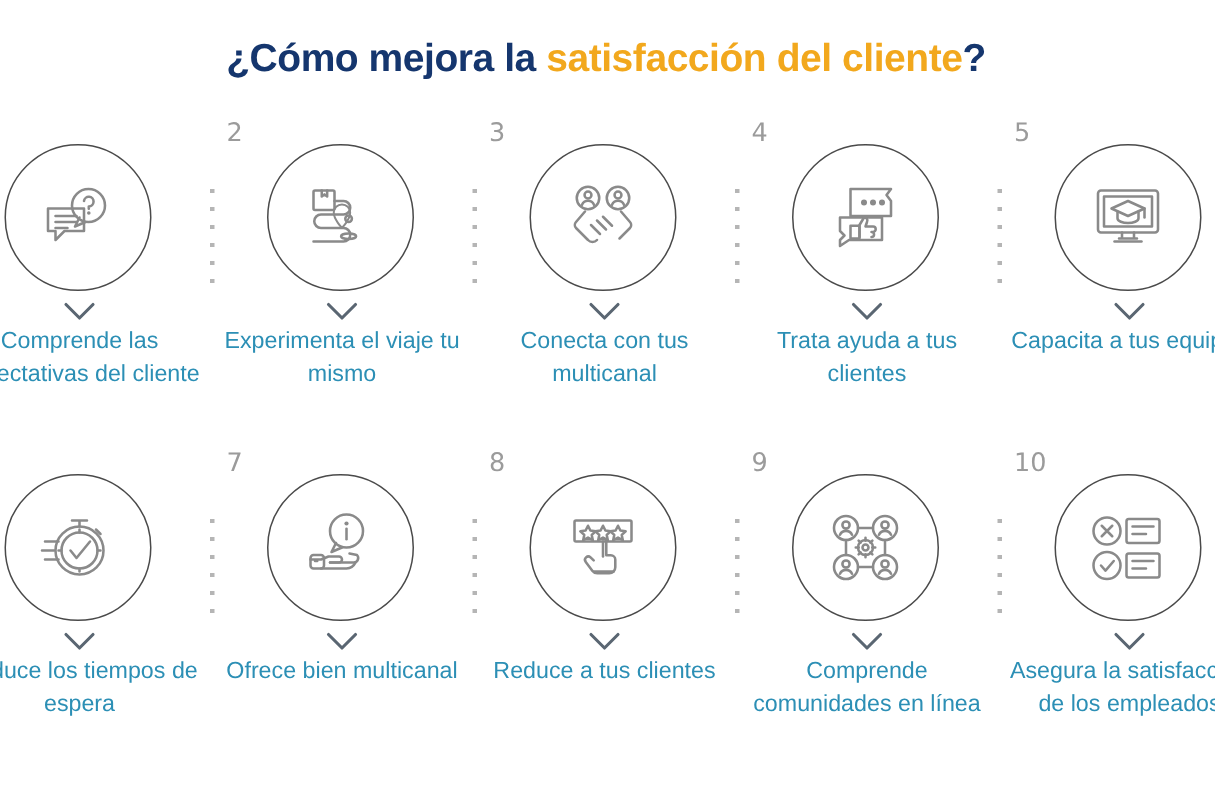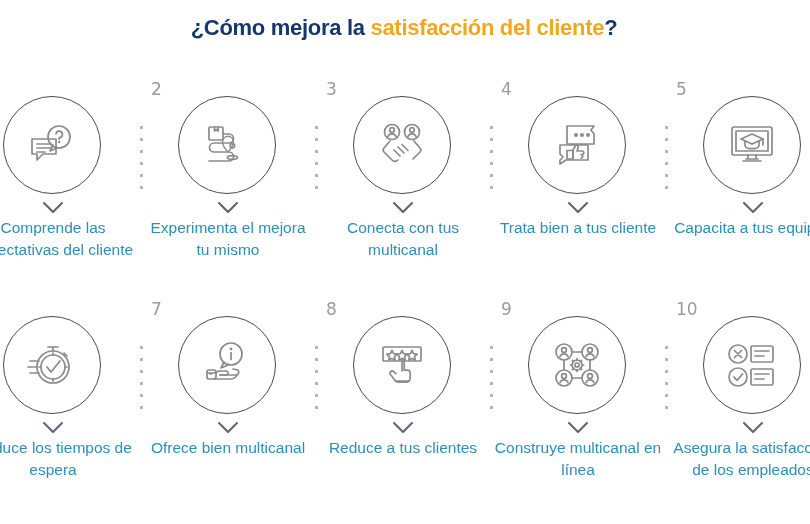--- a/index.html
+++ b/index.html
@@ -11,25 +11,25 @@
     width: 810px;
     height: 524px;
     overflow: hidden;
     font-family: "Liberation Sans", sans-serif;
     position: relative;
   }
 
   
   .title {
     position: absolute;
-    top: 9px;
+    top: 19px;
     left: 0;
     width: 808px;
     text-align: center;
-    font-size: 22px;
+    font-size: 26px;
     font-weight: bold;
     letter-spacing: -0.3px;
     white-space: nowrap;
     line-height: 38px;
   }
   .title .t-navy { color: #15366E; }
   .title .t-gold { color: #F2A81D; }
 
   
   .steps {
@@ -170,21 +170,21 @@
           <path class="icn" d="M34 24 a7 7 0 0 1 14 0 c0 6 -7 13 -7 13 s-7 -7 -7 -13 z" transform="translate(-5,4) scale(0.78)"></path>
           <circle class="icn" cx="31.4" cy="26.8" r="2.2"></circle>
           <ellipse class="icn" cx="31.4" cy="38.5" rx="5" ry="1.8"></ellipse>
         </svg>
       </div>
       <div class="chev">
         <svg width="22" height="13" viewBox="0 0 22 13">
             <path d="M2 2 L11 11 L20 2" fill="none" stroke="#5a6672" stroke-width="2.1" stroke-linecap="round" stroke-linejoin="round"></path>
           </svg>
       </div>
-      <div class="step-label">Experimenta el mejora tu mismo</div>
+      <div class="step-label">Experimenta el viaje tu mismo</div>
     </div>
 
     <div class="step col3">
       <div class="step-num">3</div>
       <div class="circle">
         <svg width="52" height="52" viewBox="0 0 52 52">
           <circle class="icn" cx="16" cy="13" r="7.5"></circle>
           <circle class="icn" cx="36" cy="13" r="7.5"></circle>
           <circle class="icn" cx="16" cy="11" r="2.3"></circle>
           <path class="icn" d="M12 17.5 a4.3 4.3 0 0 1 8 0"></path>
@@ -214,21 +214,21 @@
           <path class="icn" d="M9 26 h28 v15 h-22 l-6 4 v-4 l3 -3 l-3 -3 z"></path>
           <path class="icn" d="M22 39 v-8 l3 -5 a2 2 0 0 1 2 3 l-1 3 h5 a1.8 1.8 0 0 1 0 3.6 h-1 a1.7 1.7 0 0 1 0 3.4"></path>
           <rect class="icn" x="16" y="31.5" width="6" height="8.5"></rect>
         </svg>
       </div>
       <div class="chev">
         <svg width="22" height="13" viewBox="0 0 22 13">
             <path d="M2 2 L11 11 L20 2" fill="none" stroke="#5a6672" stroke-width="2.1" stroke-linecap="round" stroke-linejoin="round"></path>
           </svg>
       </div>
-      <div class="step-label">Trata bien a tus cliente</div>
+      <div class="step-label">Trata ayuda a tus clientes</div>
     </div>
 
     <div class="step col5">
       <div class="step-num">5</div>
       <div class="circle">
         <svg width="52" height="52" viewBox="0 0 52 52">
           <rect class="icn" x="6" y="8" width="40" height="28" rx="2"></rect>
           <rect class="icn" x="10" y="12" width="32" height="20"></rect>
           <path class="icn" d="M20 40 h12 M22 36 v4 M30 36 v4"></path>
           <path class="icn" d="M17 42 h18"></path>
@@ -339,21 +339,21 @@
           <circle class="icn" cx="26" cy="26" r="5"></circle>
           <circle class="icn" cx="26" cy="26" r="2"></circle>
           <path class="icn" d="M26 19.5 v2 M26 30.5 v2 M19.5 26 h2 M30.5 26 h2 M21.4 21.4 l1.4 1.4 M29.2 29.2 l1.4 1.4 M30.6 21.4 l-1.4 1.4 M22.8 29.2 l-1.4 1.4"></path>
         </svg>
       </div>
       <div class="chev">
         <svg width="22" height="13" viewBox="0 0 22 13">
             <path d="M2 2 L11 11 L20 2" fill="none" stroke="#5a6672" stroke-width="2.1" stroke-linecap="round" stroke-linejoin="round"></path>
           </svg>
       </div>
-      <div class="step-label">Construye multicanal en línea</div>
+      <div class="step-label">Comprende comunidades en línea</div>
     </div>
 
     <div class="step col5">
       <div class="step-num">10</div>
       <div class="circle">
         <svg width="52" height="52" viewBox="0 0 52 52">
           <circle class="icn" cx="12" cy="15" r="9"></circle>
           <path class="icn" d="M8.5 11.5 l7 7 M15.5 11.5 l-7 7"></path>
           <rect class="icn" x="25" y="7" width="22" height="16" rx="1.5"></rect>
           <path class="icn" d="M29 12 h14 M29 17 h9"></path>

